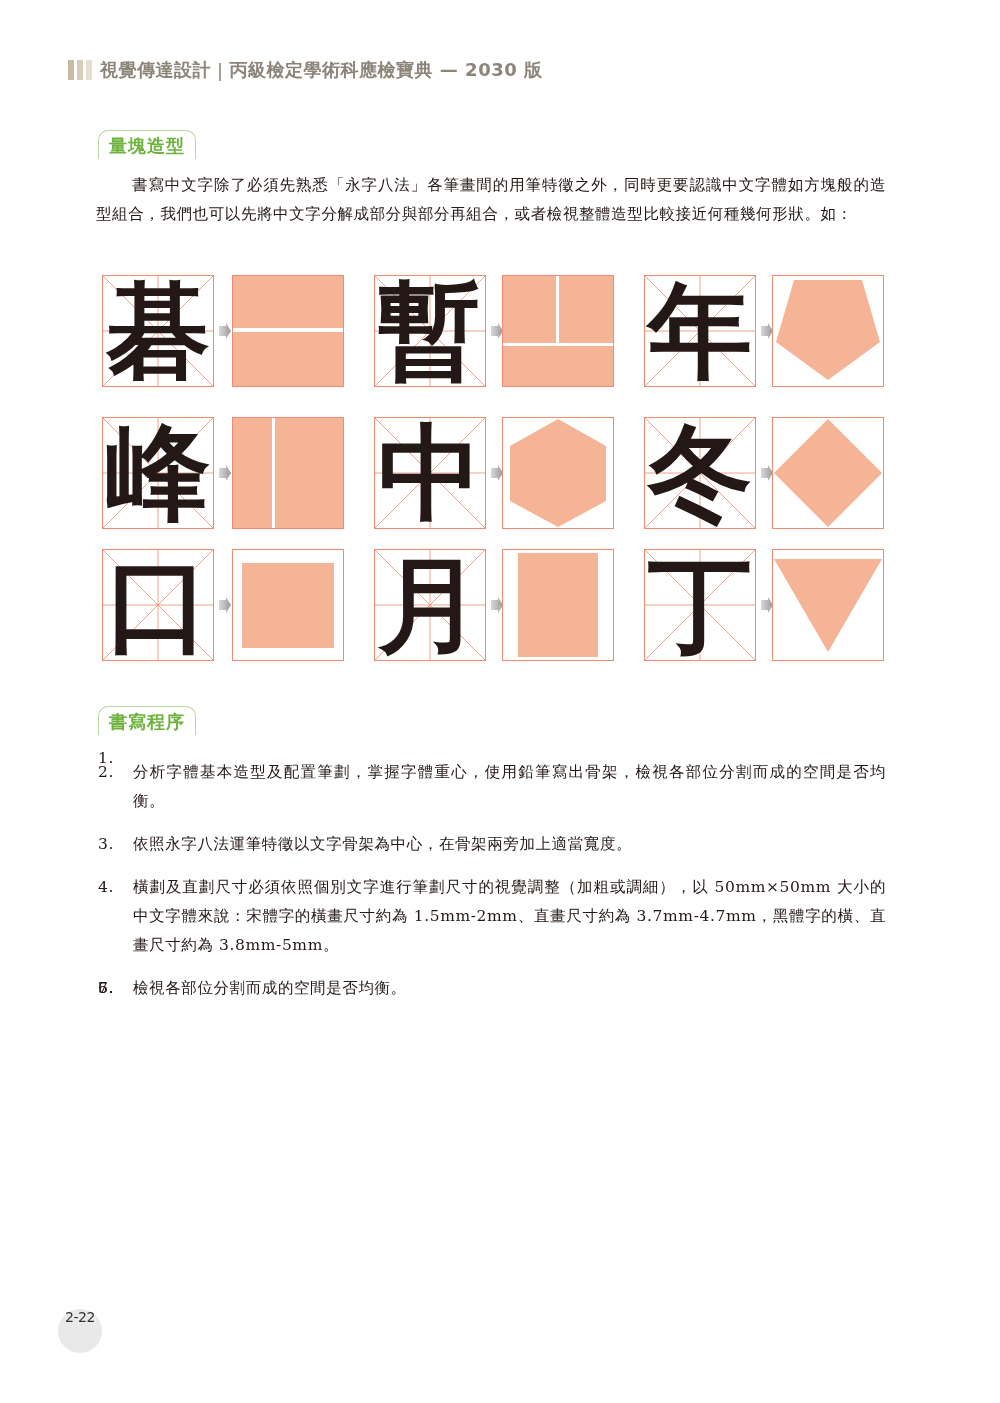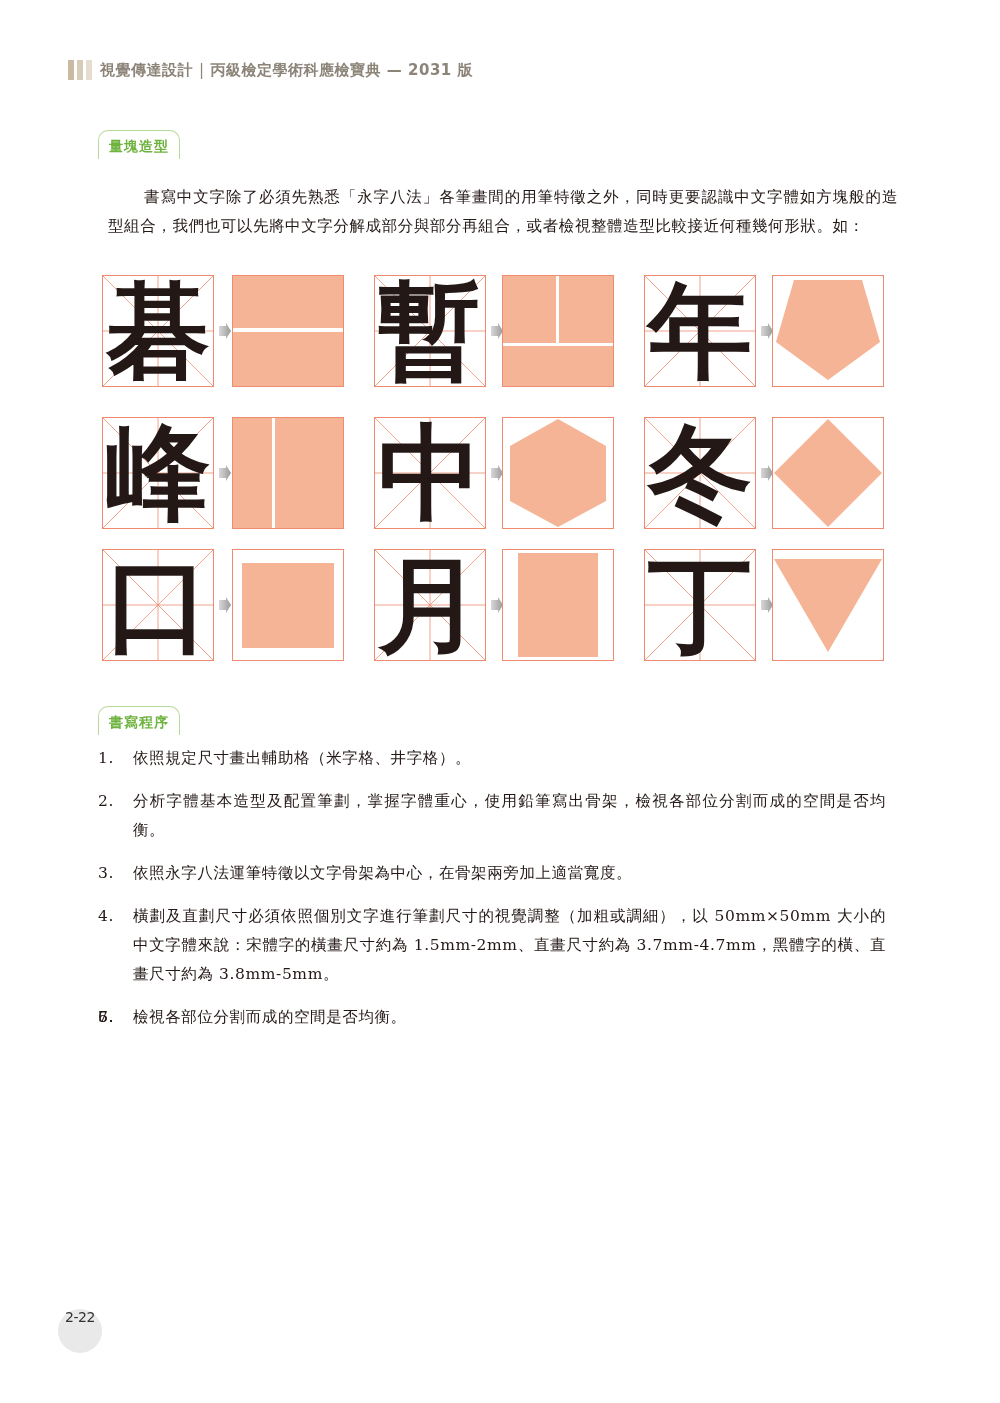--- a/index.html
+++ b/index.html
@@ -3,27 +3,27 @@
   <meta charset="utf-8">
   <style>
     html, body { margin:0; padding:0; }
     body {
       width:1000px; height:1403px; background:#ffffff; position:relative; overflow:hidden;
       font-family: "DejaVu Serif", "Liberation Serif", serif; color:#231815;
     }
     .header { position:absolute; left:68px; top:58px; height:24px; display:flex; align-items:center; }
     .bars { display:flex; gap:3px; margin-right:8px; }
     .bars span { display:block; width:6px; height:20px; }
-    .header-text { font-family:"DejaVu Sans","Liberation Sans",sans-serif; font-size:15px; color:#8c8479; font-weight:bold; letter-spacing:0.5px; }
+    .header-text { font-family:"DejaVu Sans","Liberation Sans",sans-serif; font-size:18px; color:#8c8479; font-weight:bold; letter-spacing:0.5px; }
     .header-sep { color:#8c8479; margin:0 6px; font-family:"DejaVu Sans",sans-serif; font-weight:normal;}
 
     .section-tab {
       position:absolute; left:98px; height:26px; padding:2px 10px 0 10px;
       border:1.5px solid #b8d89c; border-bottom:none; border-radius:10px 10px 0 0;
-      font-size:14px; font-weight:bold; color:#6fb33f; letter-spacing:1px; line-height:26px;
+      font-size:18px; font-weight:bold; color:#6fb33f; letter-spacing:1px; line-height:26px;
       font-family:"DejaVu Serif", serif;
     }
     .intro {
       position:absolute; left:96px; top:171px; width:790px;
       font-size:15.5px; line-height:29px; text-indent:36px; text-align:justify; letter-spacing:0.6px;
     }
     .grid-area { position:absolute; left:0; top:0; }
     .cell { position:absolute; width:112px; height:112px; box-sizing:border-box; }
     .char-cell svg, .shape-cell svg { position:absolute; left:0; top:0; }
     .char-glyph {
@@ -46,26 +46,26 @@
 <body>
 
 <div class="header">
   <div class="bars">
     <span style="background:#c9bba3"></span>
     <span style="background:#d8ccb8"></span>
     <span style="background:#e6ddcf"></span>
   </div>
   <span class="header-text">視覺傳達設計</span>
   <span class="header-sep header-text">|</span>
-  <span class="header-text">丙級檢定學術科應檢寶典 — 2031 版</span>
+  <span class="header-text">丙級檢定學術科應檢寶典 — 2030 版</span>
 </div>
 
 <div class="section-tab" style="top:130px;">量塊造型</div>
 
-<p class="intro" style="margin:12px;">書寫中文字除了必須先熟悉「永字八法」各筆畫間的用筆特徵之外，同時更要認識中文字體如方塊般的造型組合，我們也可以先將中文字分解成部分與部分再組合，或者檢視整體造型比較接近何種幾何形狀。如：</p>
+<p class="intro" style="margin:0;">書寫中文字除了必須先熟悉「永字八法」各筆畫間的用筆特徵之外，同時更要認識中文字體如方塊般的造型組合，我們也可以先將中文字分解成部分與部分再組合，或者檢視整體造型比較接近何種幾何形狀。如：</p>
 
 <div class="grid-area" id="grid">
     <div class="cell char-cell" style="left: 102px; top: 275px;">
       <svg width="112" height="112">
       <rect x="0.5" y="0.5" width="111" height="111" fill="none" stroke="#ee8a6e" stroke-width="1"></rect>
       <line x1="0" y1="0" x2="112" y2="112" stroke="#ee8a6e" stroke-width="0.8"></line>
       <line x1="112" y1="0" x2="0" y2="112" stroke="#ee8a6e" stroke-width="0.8"></line>
       <line x1="56" y1="0" x2="56" y2="112" stroke="#ee8a6e" stroke-width="0.8"></line>
       <line x1="0" y1="56" x2="112" y2="56" stroke="#ee8a6e" stroke-width="0.8"></line>
     </svg>
@@ -288,21 +288,21 @@
       <svg width="112" height="112">
         <polygon points="2,10 110,10 56,103" fill="#f5b496"></polygon>
         <rect x="0.5" y="0.5" width="111" height="111" fill="none" stroke="#ef8c70" stroke-width="1"></rect>
       </svg>
     </div>
   </div>
 
 <div class="section-tab" style="top:706px;">書寫程序</div>
 
 <ol class="steps">
-  <li class="step"><span class="step-num">1.</span><span>依照規定尺寸畫出輔助格（米字格、井字格）。</span></li>
+  <li class="step"><span class="step-num">1.</span></li>
   <li class="step"><span class="step-num">2.</span><span>分析字體基本造型及配置筆劃，掌握字體重心，使用鉛筆寫出骨架，檢視各部位分割而成的空間是否均衡。</span></li>
   <li class="step"><span class="step-num">3.</span><span>依照永字八法運筆特徵以文字骨架為中心，在骨架兩旁加上適當寬度。</span></li>
   <li class="step"><span class="step-num">4.</span><span>橫劃及直劃尺寸必須依照個別文字進行筆劃尺寸的視覺調整（加粗或調細），以 50mm×50mm 大小的中文字體來說：宋體字的橫畫尺寸約為 1.5mm-2mm、直畫尺寸約為 3.7mm-4.7mm，黑體字的橫、直畫尺寸約為 3.8mm-5mm。</span></li>
   <li class="step"><span class="step-num">5.</span></li>
   <li class="step"><span class="step-num">6.</span></li>
   <li class="step"><span class="step-num">7.</span><span>檢視各部位分割而成的空間是否均衡。</span></li>
 </ol>
 
 <div class="page-num">
   <span>2-22</span>

